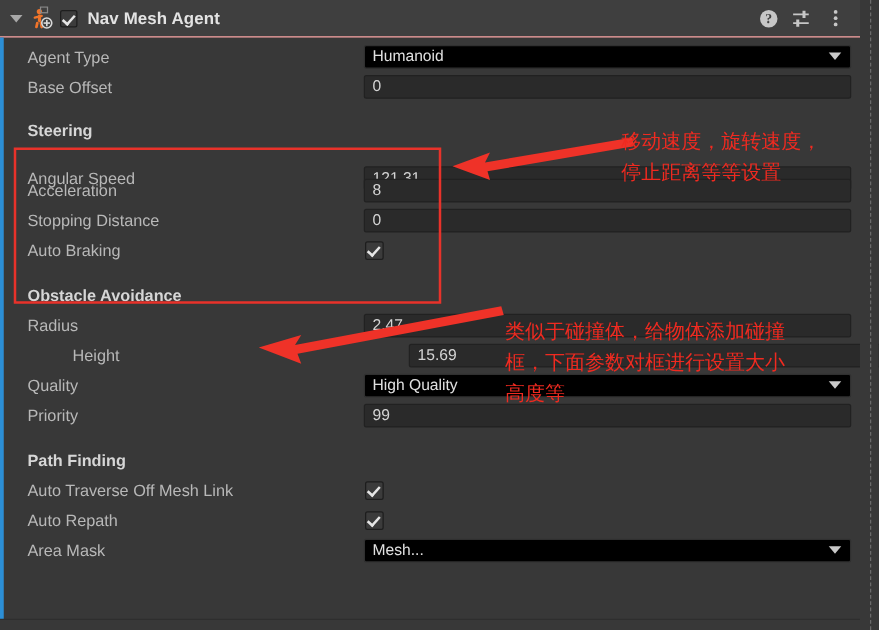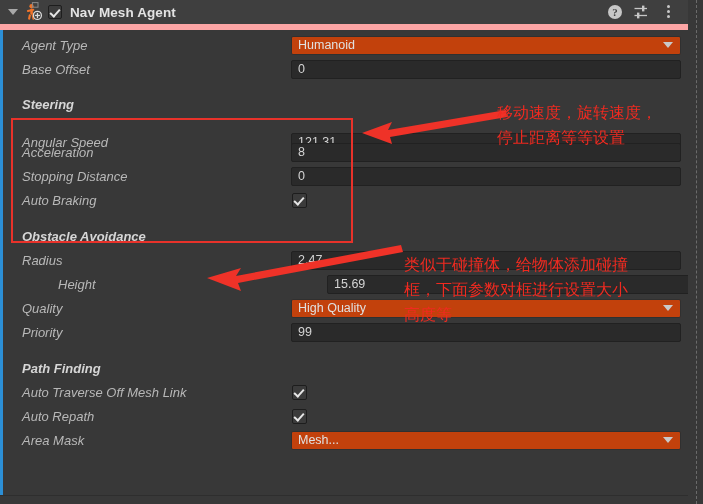--- a/index.html
+++ b/index.html
@@ -22,21 +22,21 @@
     overflow: hidden;
   }
 
   
   .comp-header {
     position: absolute;
     left: 0; top: 0;
     width: 688px;
     height: 30px;
     background: #3f3f3f;
-    border-bottom: 6px solid #fca5a5;
+    border-bottom: 1px solid #fca5a5;
     box-sizing: border-box;
     display: flex;
     align-items: center;
   }
   .foldout {
     width: 22px;
     height: 30px;
     display: flex;
     align-items: center;
     justify-content: center;
@@ -125,21 +125,20 @@
     height: 24px;
     display: flex;
     align-items: center;
   }
   .lbl {
     position: absolute;
     left: 22px;
     color: #b8b8b8;
     font-size: 13px;
     white-space: nowrap;
-    font-style: italic;
   }
   .lbl.section {
     color: #d6d6d6;
     font-weight: bold;
   }
   .field {
     position: absolute;
     left: 291px;
     width: 390px;
     height: 19px;
@@ -148,21 +147,21 @@
     display: flex;
     align-items: center;
     font-size: 12.5px;
   }
   .field.text {
     background: #2a2a2a;
     border: 1px solid #212121;
     color: #d4d4d4;
   }
   .field.dropdown {
-    background: #c2410c;
+    background: #000000;
     border: 1px solid #303030;
     color: #e0e0e0;
   }
   .field .val { padding-left: 6px; }
   .field .caret {
     margin-left: auto;
     margin-right: 7px;
     width: 0; height: 0;
     border-left: 5px solid transparent;
     border-right: 5px solid transparent;

